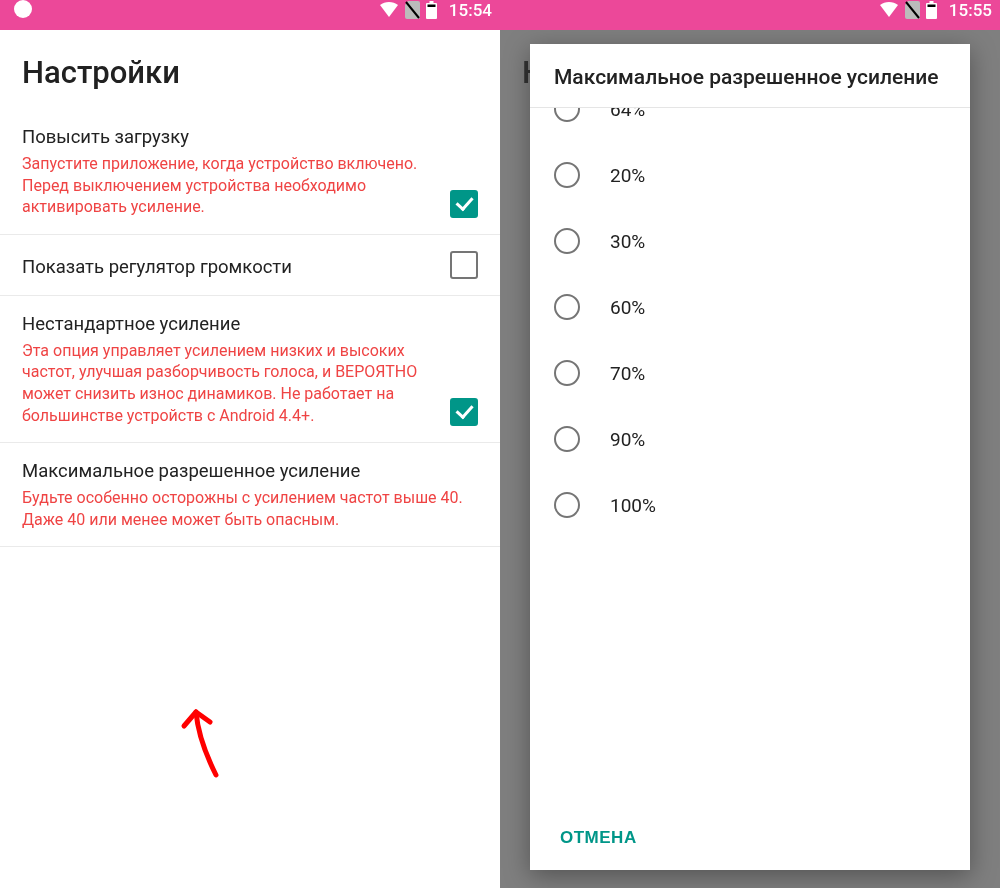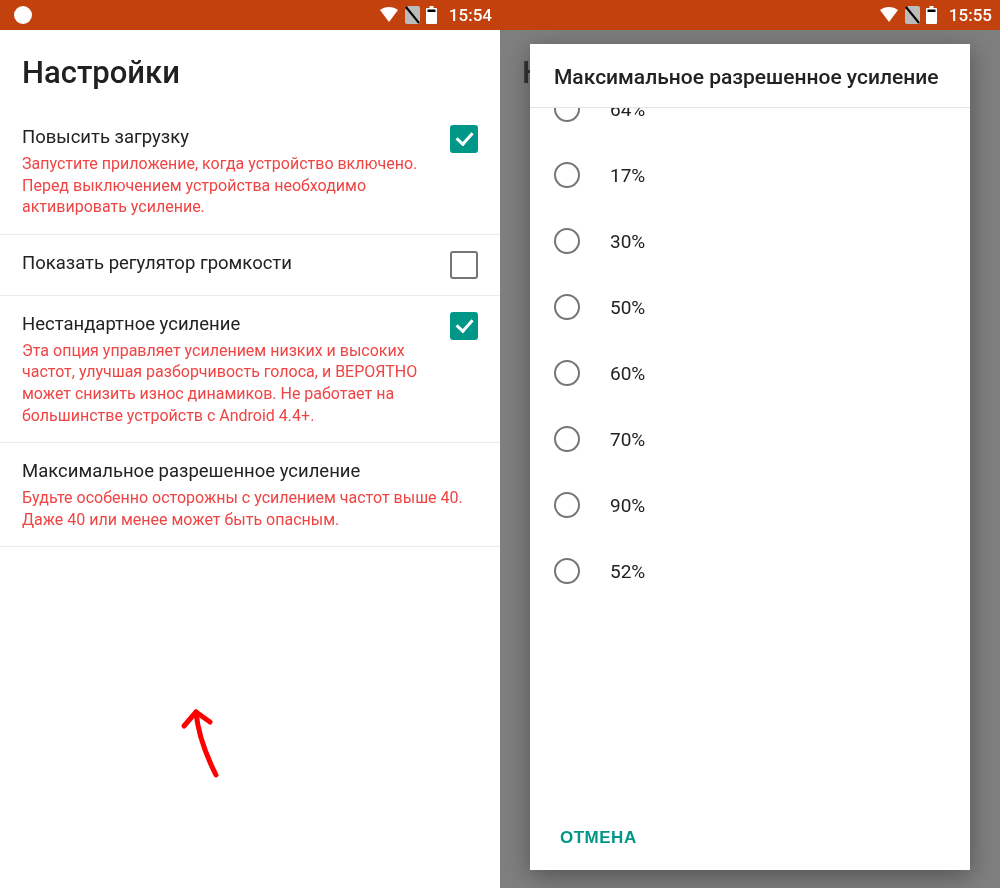--- a/index.html
+++ b/index.html
@@ -8,24 +8,24 @@
     height: 888px;
     font-family: Roboto, "Helvetica Neue", Arial, sans-serif;
     display: flex;
     background: #fff;
     overflow: hidden;
   }
   .screen { width: 500px; height: 888px; position: relative; }
   .screen-right { background: #7f7f7f; }
   .status-bar {
     height: 30px;
-    background: #c2410c;
+    background: #ec4899;
     color: #fff;
     display: flex;
-    align-items: center;
+    align-items: flex-start;
     padding: 0 8px;
     font-size: 17px;
     position: relative;
     z-index: 5;
   }
   .status-dot {
     width: 18px; height: 18px; border-radius: 50%; background: #fff; margin-left: 6px;
   }
   .status-spacer { flex: 1; }
   .status-icons { display: flex; align-items: center; gap: 6px; }
@@ -39,21 +39,21 @@
   .page-title {
     font-size: 31px;
     color: #212121;
     padding: 24px 22px 18px 22px;
     font-weight: 500;
   }
   .setting-row {
     padding: 16px 22px;
     border-bottom: 1px solid #eaeaea;
     display: flex;
-    align-items: flex-start;
+    align-items: flex-end;
   }
   .setting-row.no-border { border-bottom: none; }
   .setting-text { flex: 1; padding-right: 12px; }
   .setting-title {
     font-size: 18.5px;
     color: #222;
     line-height: 1.3;
   }
   .setting-desc {
     font-size: 16px;
@@ -259,45 +259,41 @@
   <div class="dialog">
     <div class="dialog-title">Максимальное разрешенное усиление</div>
     <div class="dialog-list">
       <div class="dialog-list-inner" id="radio-list">
           <div class="radio-row">
             <div class="radio"></div>
             <div class="radio-label">64%</div>
           </div>
           <div class="radio-row">
             <div class="radio"></div>
-            <div class="radio-label">17%</div>
+            <div class="radio-label">20%</div>
           </div>
           <div class="radio-row">
             <div class="radio"></div>
             <div class="radio-label">30%</div>
           </div>
           <div class="radio-row">
             <div class="radio"></div>
-            <div class="radio-label">50%</div>
-          </div>
-          <div class="radio-row">
-            <div class="radio"></div>
             <div class="radio-label">60%</div>
           </div>
           <div class="radio-row">
             <div class="radio"></div>
             <div class="radio-label">70%</div>
           </div>
           <div class="radio-row">
             <div class="radio"></div>
             <div class="radio-label">90%</div>
           </div>
           <div class="radio-row">
             <div class="radio"></div>
-            <div class="radio-label">52%</div>
+            <div class="radio-label">100%</div>
           </div>
         </div>
     </div>
     <div class="dialog-actions">
       <button class="btn-flat">ОТМЕНА</button>
     </div>
   </div>
 </div>
 
 </body></html>

